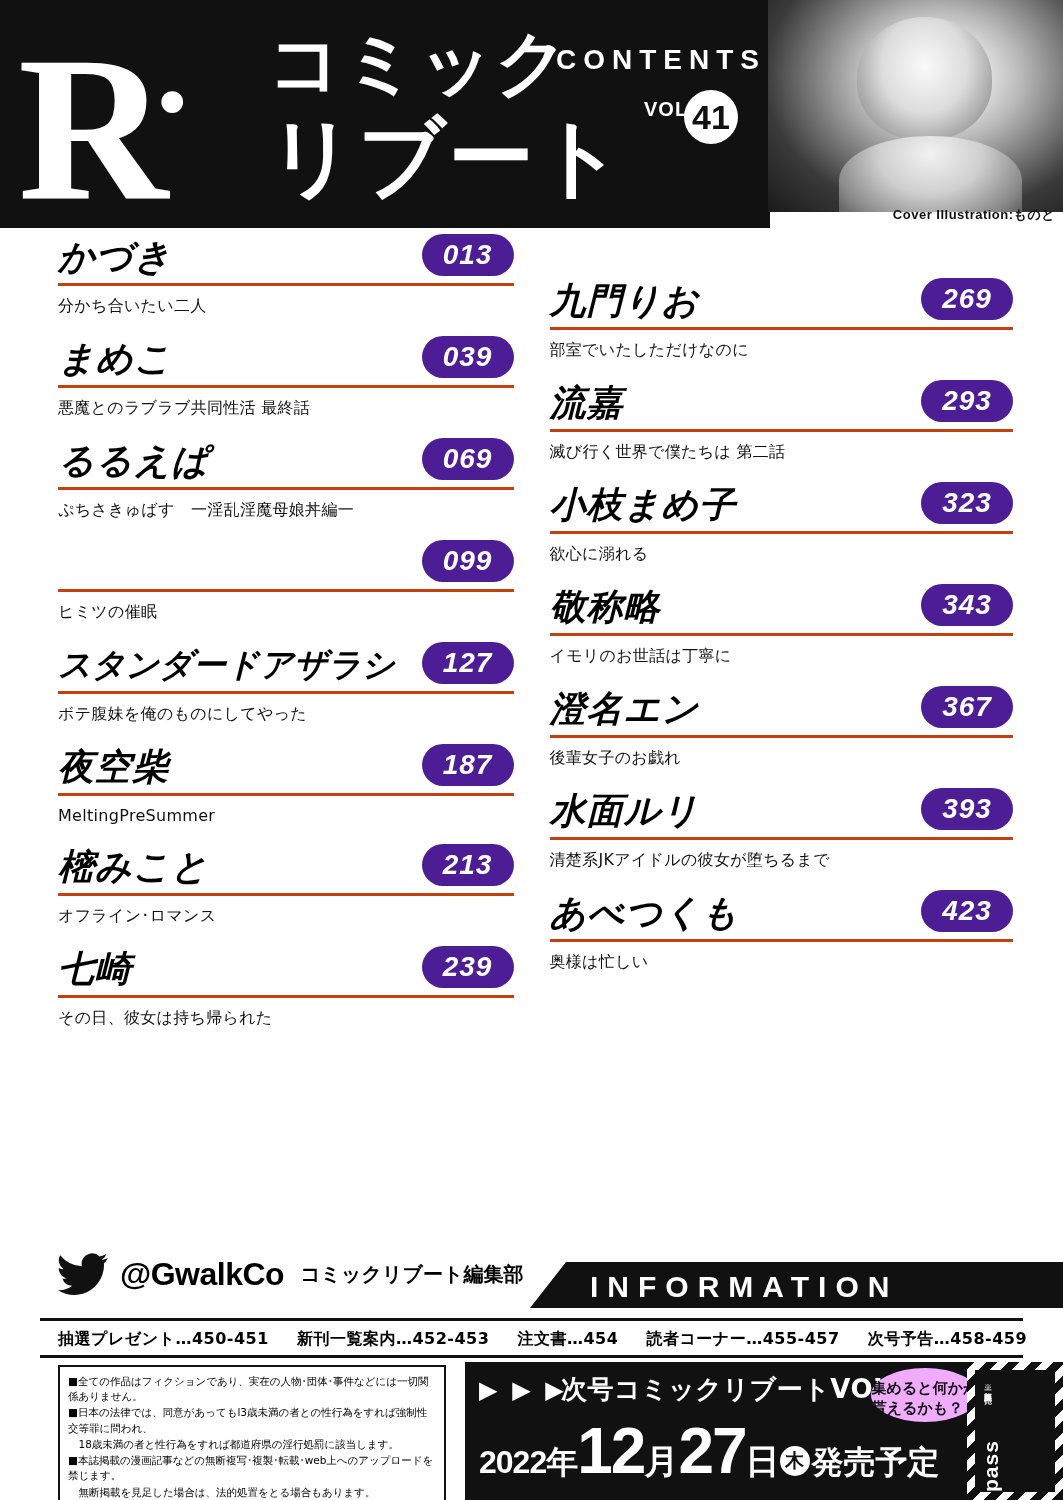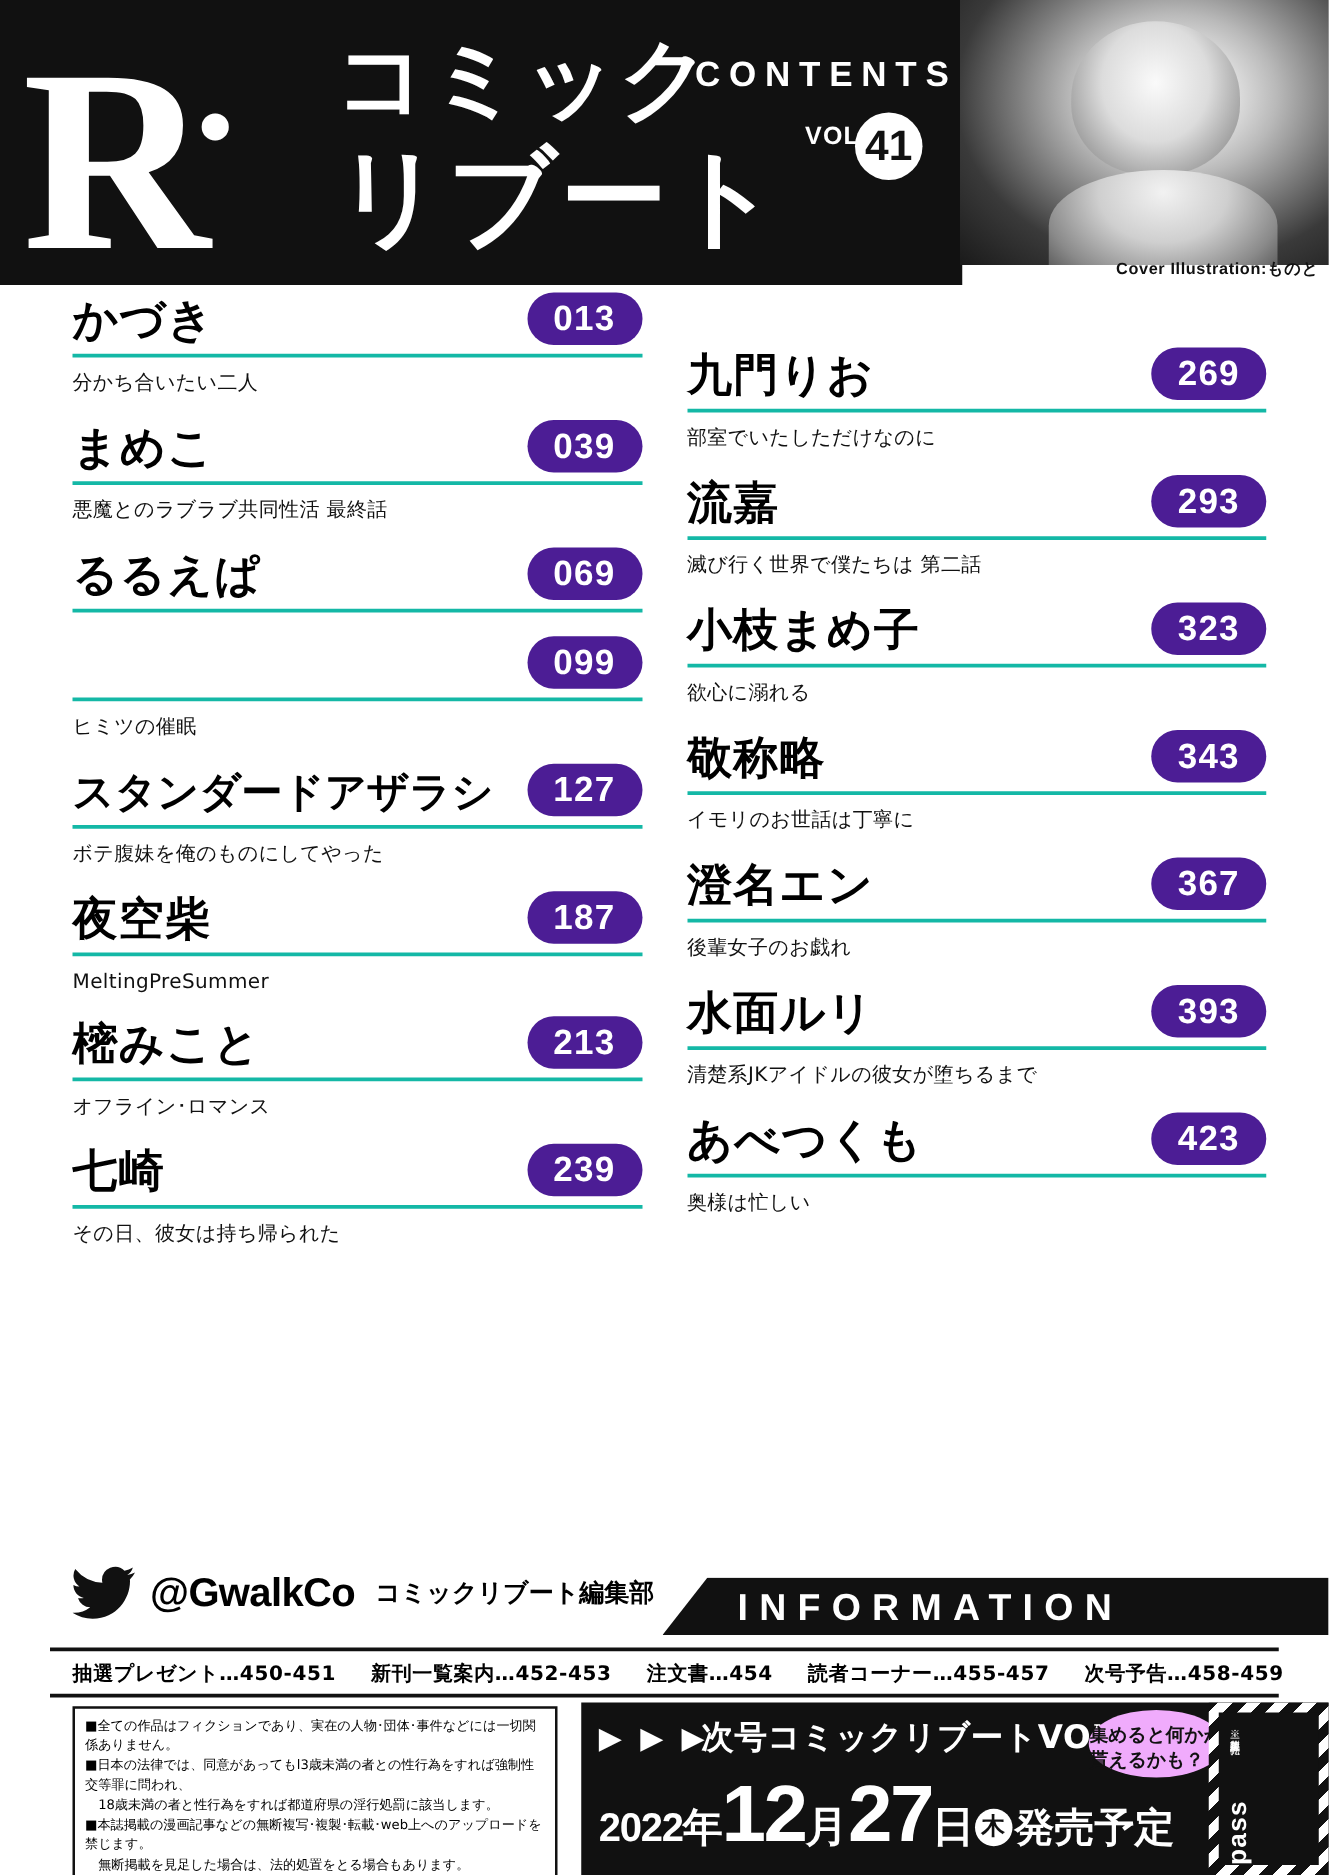--- a/index.html
+++ b/index.html
@@ -125,23 +125,24 @@
     display: flex;
   }
   .col { width: 50%; padding: 0 34px; }
   .col.left { padding-left: 58px; padding-right: 18px; }
   .col.right { padding-left: 18px; padding-right: 50px; margin-top: 44px; }
 
   .entry { margin-bottom: 17px; }
   .entry-bar {
     position: relative;
     height: 54px;
-    border-bottom: 3px solid #14b8a6;
+    border-bottom: 3px solid #c2410c;
     display: flex;
     align-items: center;
+    font-style: italic;
   }
   .author {
     font-size: 36px;
     font-weight: bold;
     font-family: "DejaVu Sans", sans-serif;
     letter-spacing: 1px;
     white-space: nowrap;
     line-height: 44px;
     padding-bottom: 2px;
   }
@@ -379,20 +380,21 @@
         <div class="page-pill">039</div>
       </div>
       <div class="subtitle">悪魔とのラブラブ共同性活 最終話</div>
     </div>
 
     <div class="entry">
       <div class="entry-bar">
         <div class="author">るるえぱ</div>
         <div class="page-pill">069</div>
       </div>
+      <div class="subtitle">ぷちさきゅばす　一淫乱淫魔母娘丼編一</div>
     </div>
 
     <div class="entry">
       <div class="entry-bar">
         <div class="page-pill">099</div>
       </div>
       <div class="subtitle">ヒミツの催眠</div>
     </div>
 
     <div class="entry">

